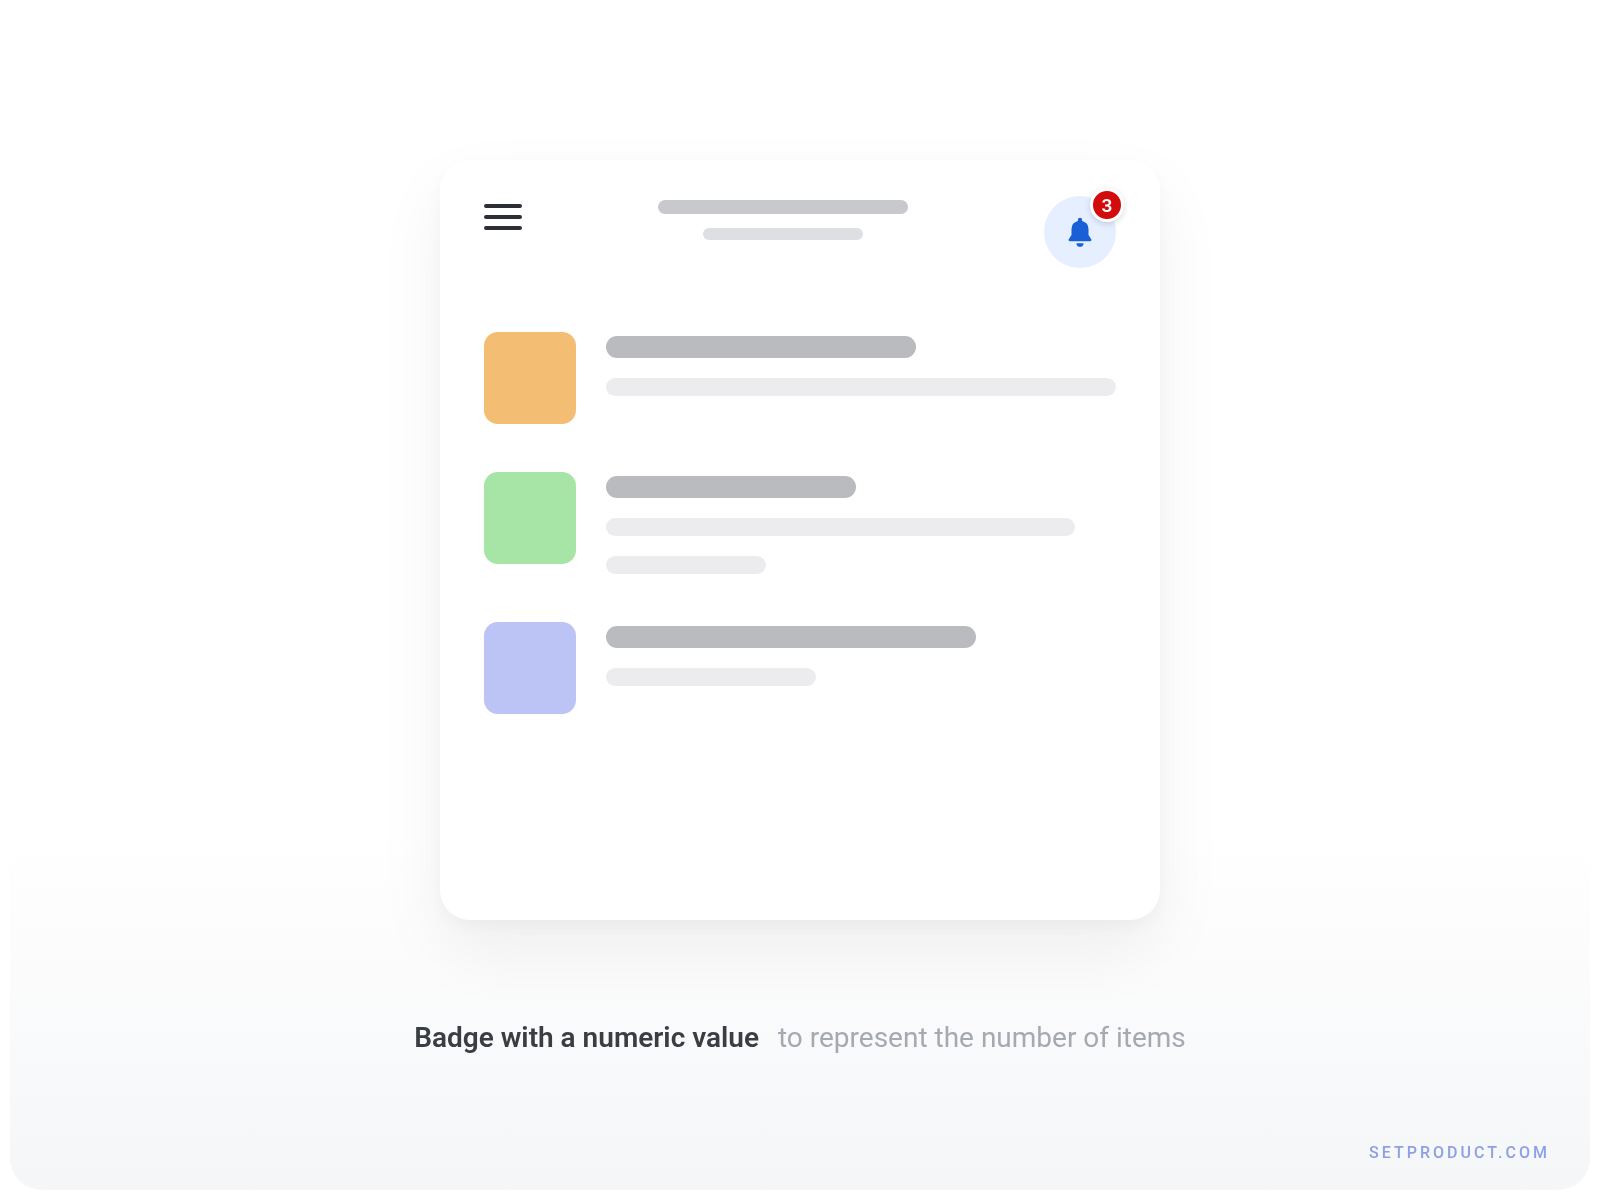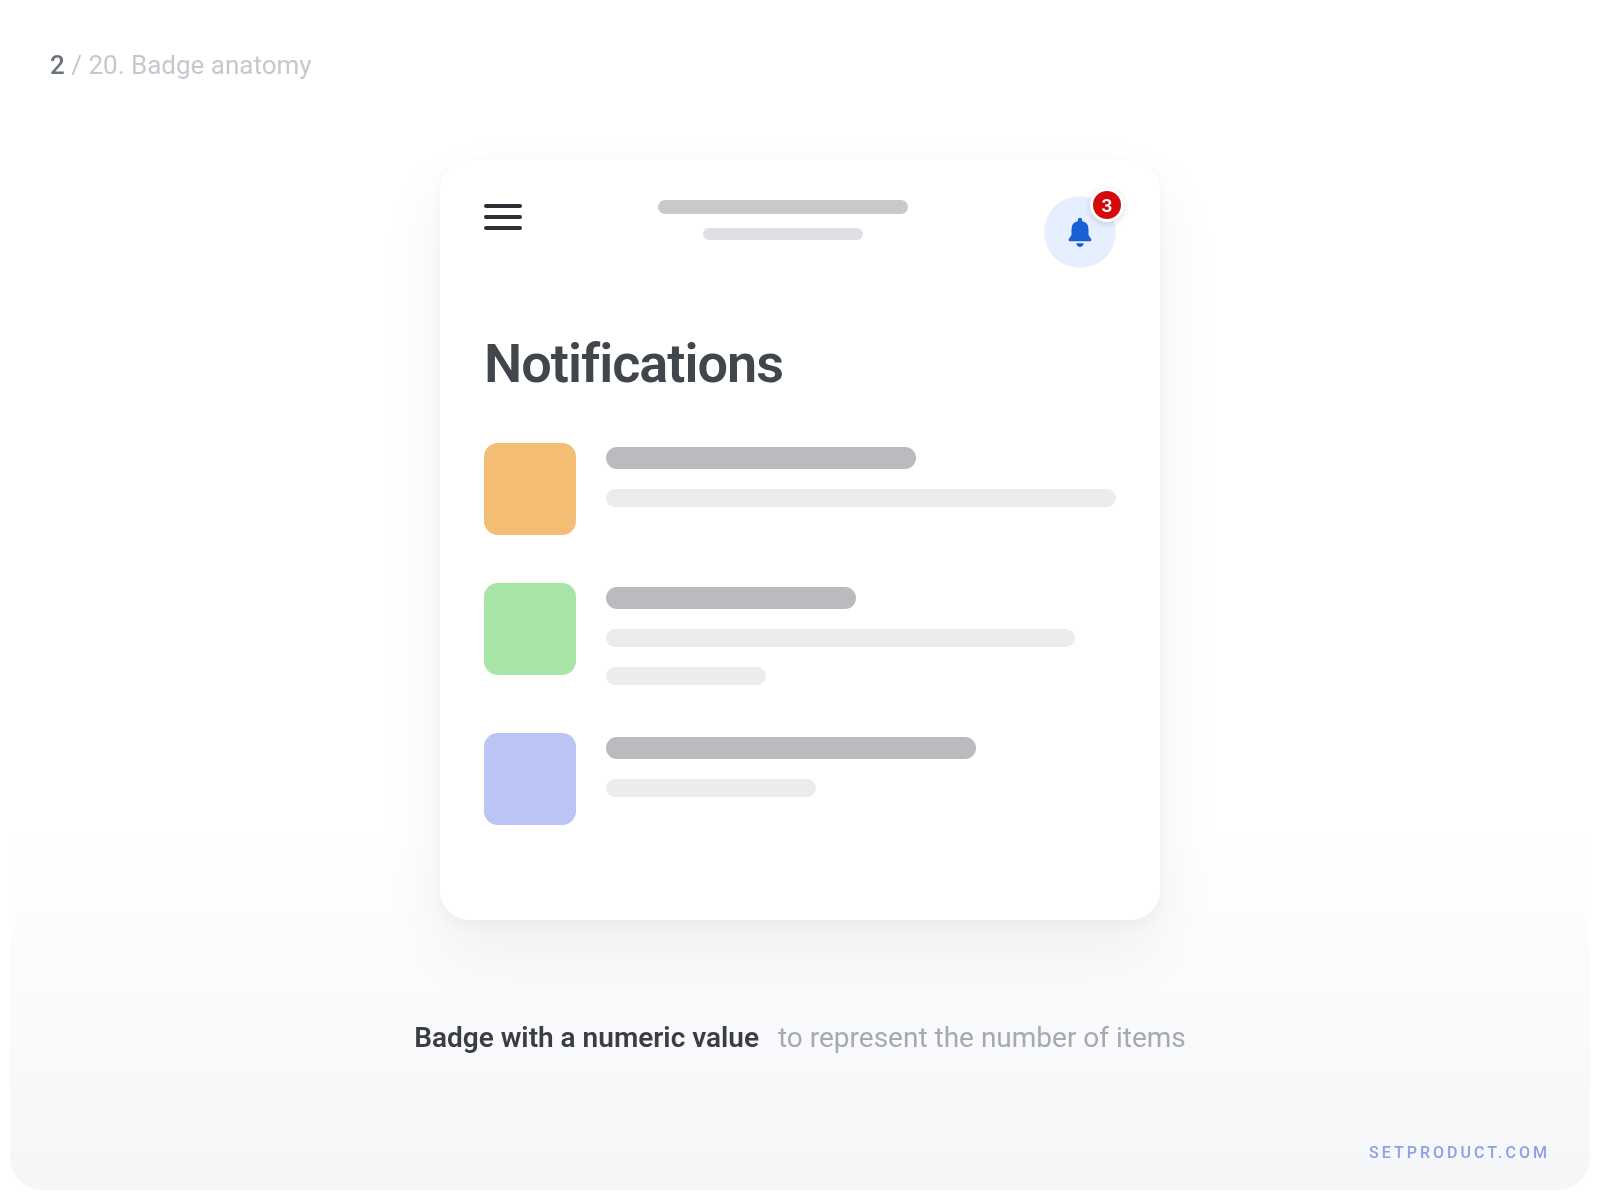--- a/index.html
+++ b/index.html
@@ -177,44 +177,40 @@
       color: #8da0e6;
       font-weight: 500;
       margin-left: 38px;
     }
   </style>
 </head>
 <body>
 
 <div class="outer-frame">
 
-  <div class="slide-counter">
-    <span class="current">2</span><span> / </span><span>20. Badge anatomy</span>
-  </div>
 
   <div class="phone-card">
     <div class="card-header">
       <div class="hamburger">
         <span></span>
           <span></span>
           <span></span>
       </div>
       <div class="header-placeholder">
         <div class="ph-bar top1"></div>
         <div class="ph-bar top2"></div>
       </div>
       <div class="bell-wrap">
         <svg class="bell-icon" viewBox="0 0 24 24">
           <path d="M12 2a1.5 1.5 0 0 0-1.5 1.5v.7A6 6 0 0 0 6 10v4.2l-1.7 2.55A1 1 0 0 0 5.13 18.5h13.74a1 1 0 0 0 .83-1.75L18 14.2V10a6 6 0 0 0-4.5-5.8v-.7A1.5 1.5 0 0 0 12 2zm-2.5 18a2.5 2.5 0 0 0 5 0h-5z"></path>
         </svg>
         <div class="badge-count">3</div>
       </div>
     </div>
 
-    <h1 class="page-title">Notifications</h1>
 
     <div class="list-item">
       <div class="thumb orange"></div>
       <div class="item-lines">
         <div class="line dark" style="width:310px"></div>
         <div class="line light" style="width:100%"></div>
       </div>
     </div>
 
     <div class="list-item">

